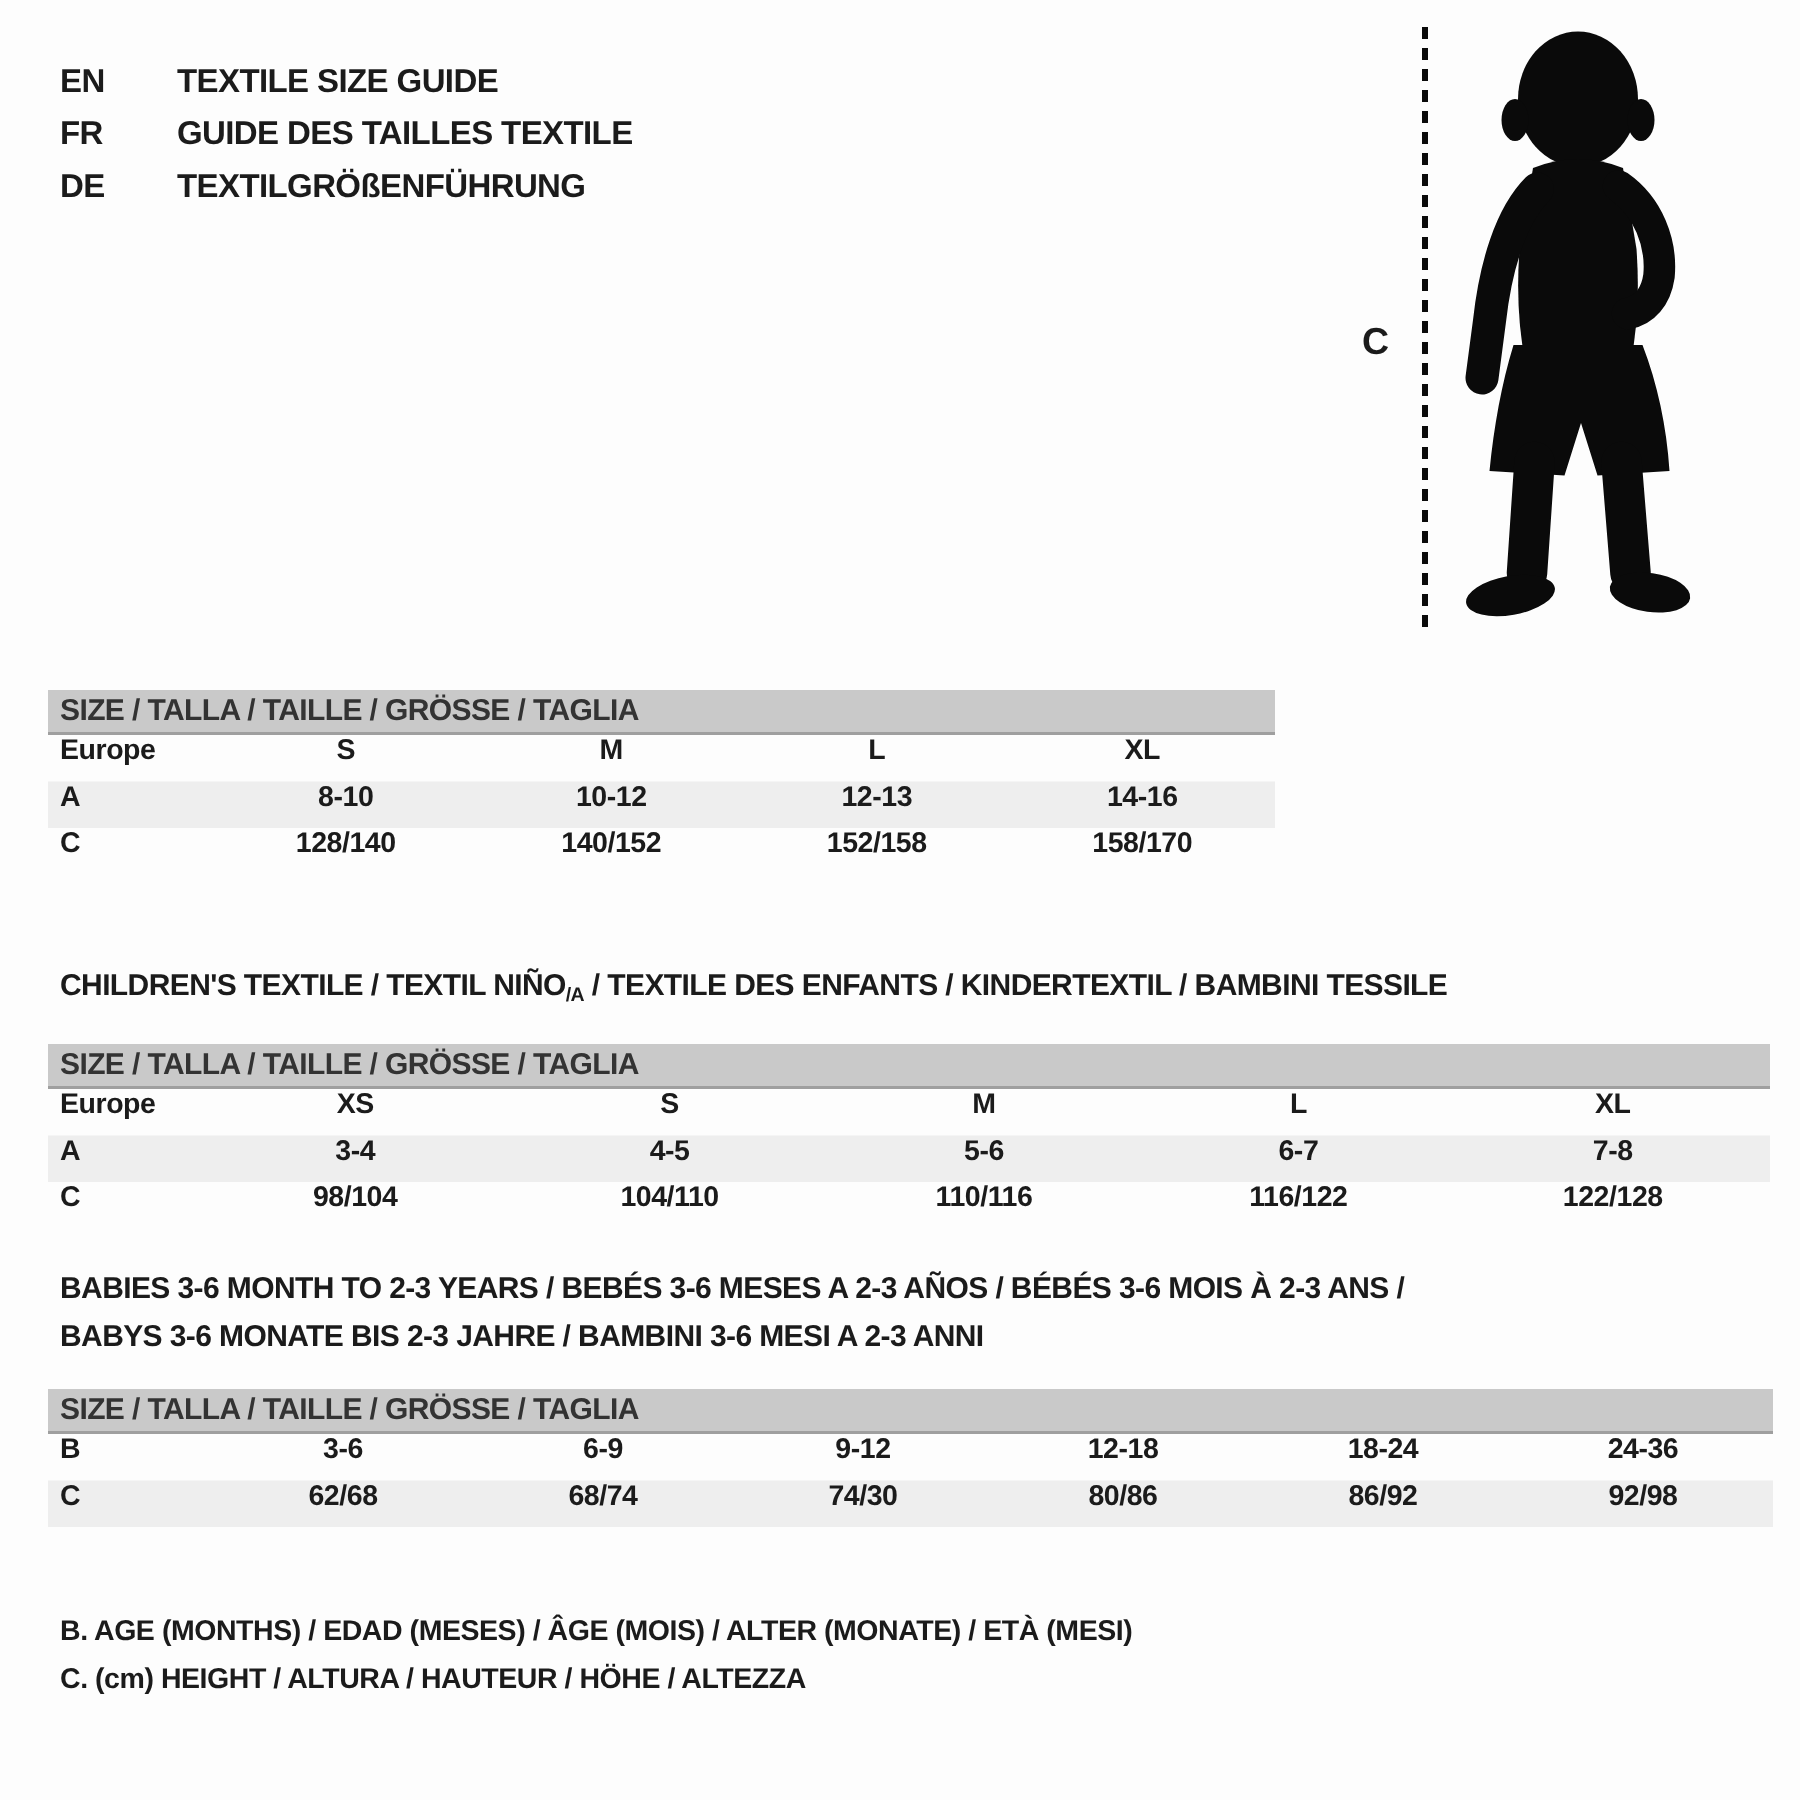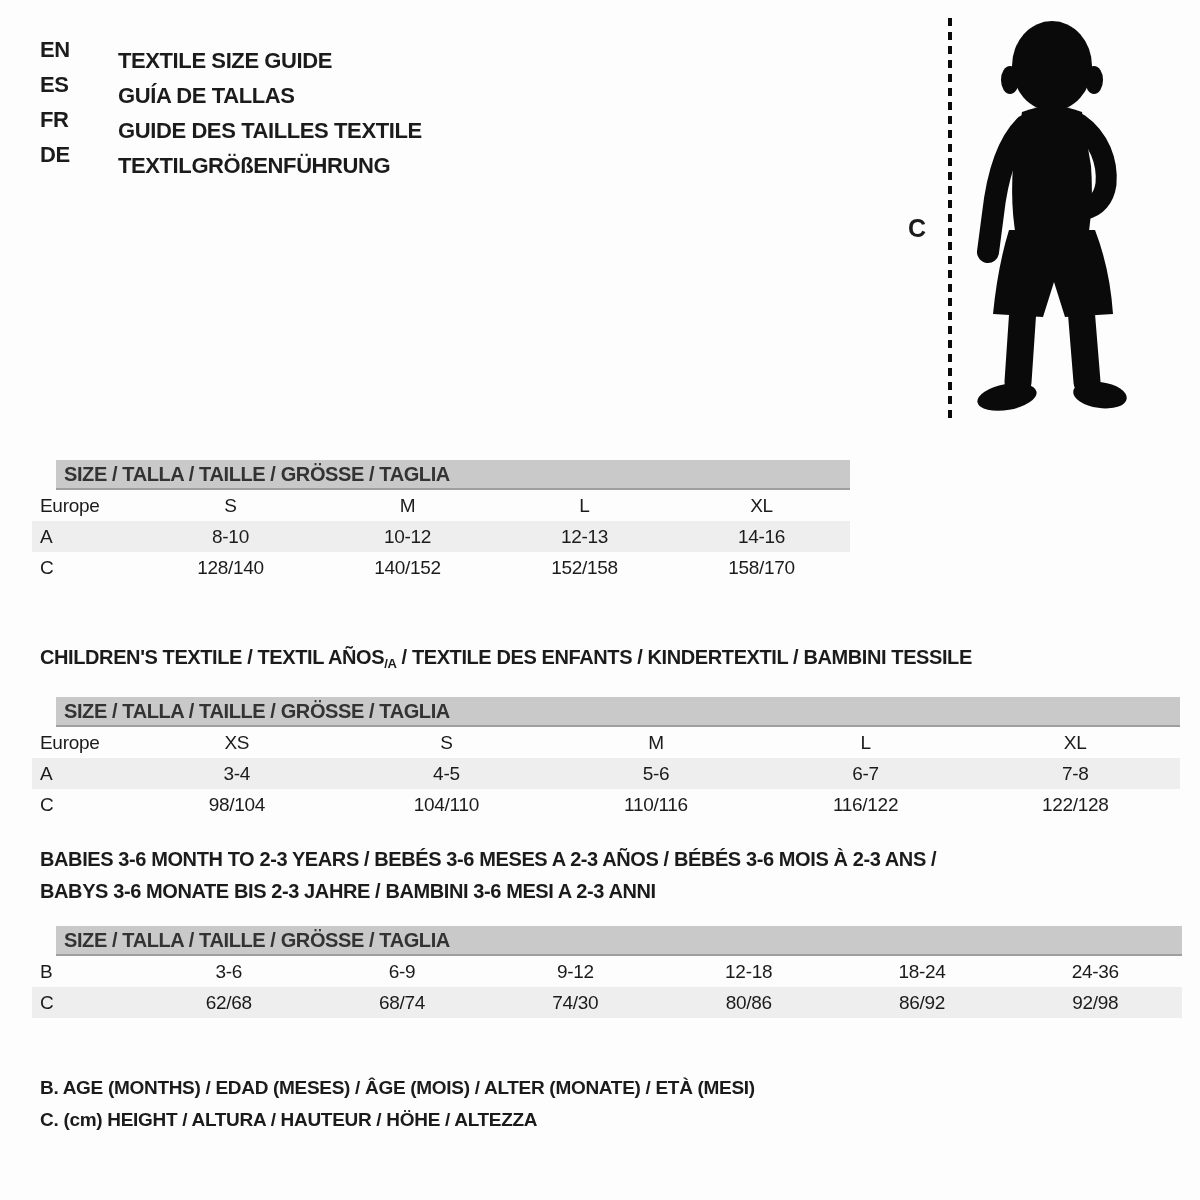--- a/index.html
+++ b/index.html
@@ -15,21 +15,21 @@
   }
   
   .lang-header {
     position: absolute;
     left: 40px;
     top: 32px;
   }
   .lang-row {
     display: flex;
     height: 35px;
-    align-items: center;
+    align-items: flex-end;
   }
   .lang-code {
     width: 78px;
     font-size: 22px;
     font-weight: 700;
     letter-spacing: -0.4px;
   }
   .lang-title {
     font-size: 22px;
     font-weight: 700;
@@ -79,28 +79,26 @@
     height: 30px;
     background: #c9c9c9;
     border-bottom: 2px solid #9f9f9f;
     display: flex;
     align-items: center;
     padding-left: 8px;
     font-size: 20px;
     font-weight: 700;
     letter-spacing: -0.4px;
     color: #333333;
-    margin-left: 24px;
   }
   .trow {
     display: flex;
     height: 31px;
-    align-items: center;
     font-size: 19px;
-    font-weight: 400;
+    font-weight: 700;
     letter-spacing: -0.3px;
   }
   .trow.stripe { background: #eeeeee; }
   .label-cell { padding-left: 8px; }
   .data-cell { text-align: center; }
   
   .t-junior .label-cell   { width: 110px; }
   .t-junior .data-cell    { width: calc((818px - 110px) / 4); }
   .t-children .label-cell { width: 100px; }
   .t-children .data-cell  { width: calc((1148px - 100px) / 5); }
@@ -133,24 +131,20 @@
 <body>
 
 <div class="page">
 
   <div class="lang-header">
     <div class="lang-row">
       <span class="lang-code">EN</span>
       <span class="lang-title">TEXTILE SIZE GUIDE</span>
     </div>
     <div class="lang-row">
-      <span class="lang-code">ES</span>
-      <span class="lang-title">GUÍA DE TALLAS</span>
-    </div>
-    <div class="lang-row">
       <span class="lang-code">FR</span>
       <span class="lang-title">GUIDE DES TAILLES TEXTILE</span>
     </div>
     <div class="lang-row">
       <span class="lang-code">DE</span>
       <span class="lang-title">TEXTILGRÖßENFÜHRUNG</span>
     </div>
   </div>
 
   <div class="measure-line"></div>
@@ -201,21 +195,21 @@
     <div class="trow">
       <span class="label-cell">C</span>
       <span class="data-cell">128/140</span>
       <span class="data-cell">140/152</span>
       <span class="data-cell">152/158</span>
       <span class="data-cell">158/170</span>
     </div>
   </div>
 
   <div class="section t-children" id="children-section">
-    <div class="section-title"><span>CHILDREN'S TEXTILE / TEXTIL AÑOS</span><span class="sub">/A</span><span> / TEXTILE DES ENFANTS / KINDERTEXTIL / BAMBINI TESSILE</span></div>
+    <div class="section-title"><span>CHILDREN'S TEXTILE / TEXTIL NIÑO</span><span class="sub">/A</span><span> / TEXTILE DES ENFANTS / KINDERTEXTIL / BAMBINI TESSILE</span></div>
     <div class="size-bar">SIZE / TALLA / TAILLE / GRÖSSE / TAGLIA</div>
     <div class="trow">
       <span class="label-cell">Europe</span>
       <span class="data-cell">XS</span>
       <span class="data-cell">S</span>
       <span class="data-cell">M</span>
       <span class="data-cell">L</span>
       <span class="data-cell">XL</span>
     </div>
     <div class="trow stripe">

